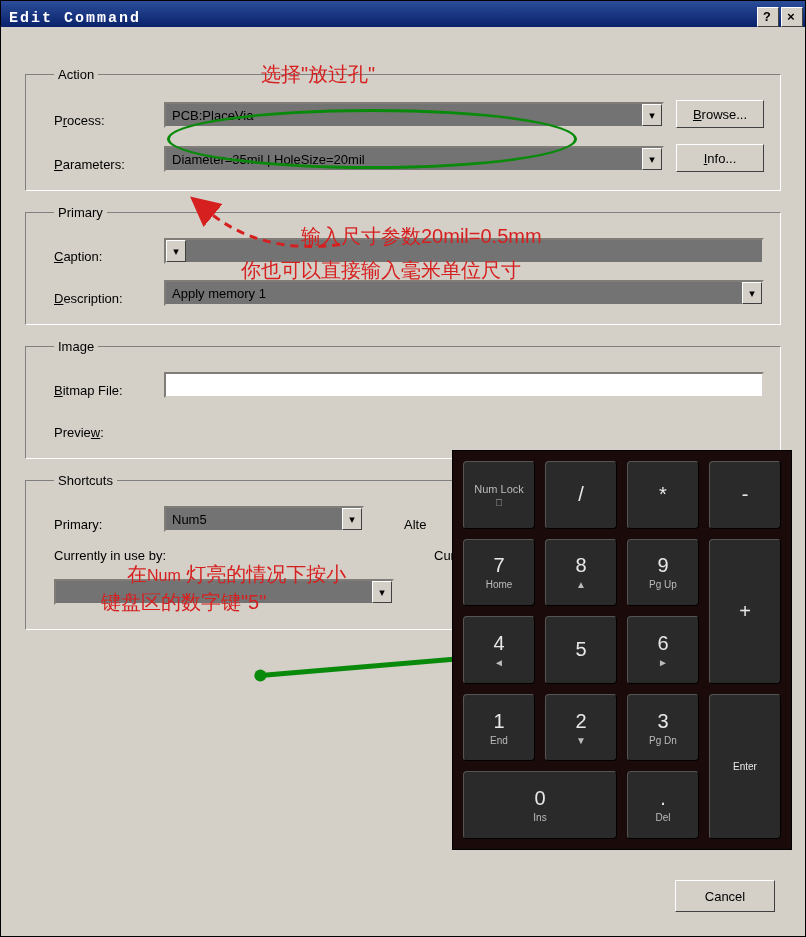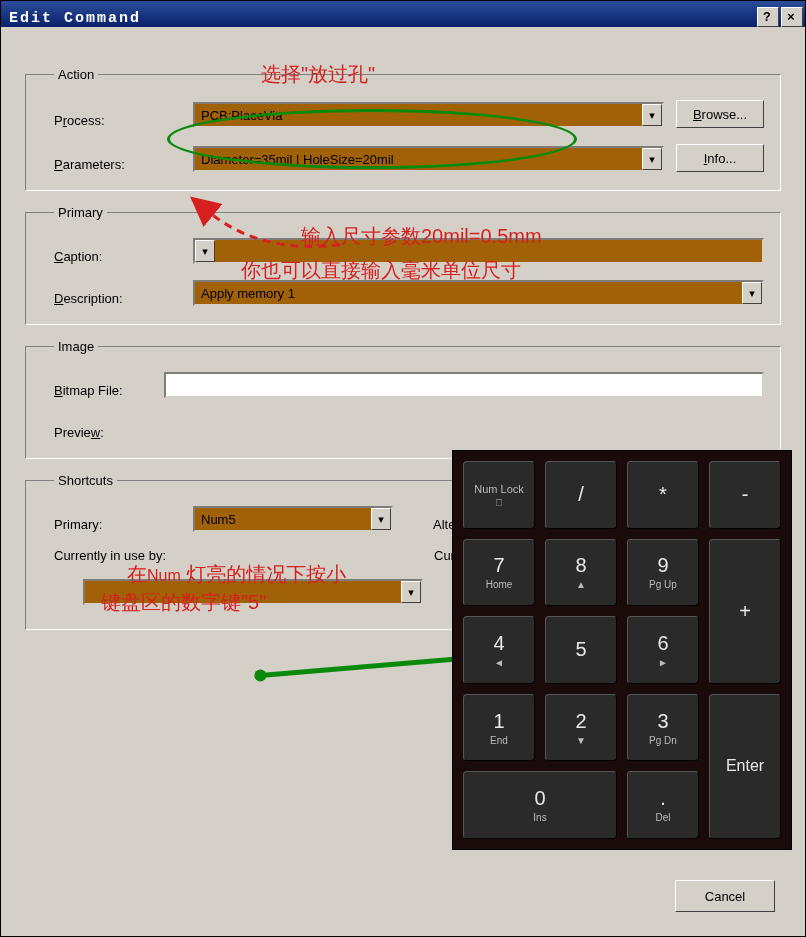--- a/index.html
+++ b/index.html
@@ -62,26 +62,25 @@
   .lbl {
     width:110px;
     text-align:left;
     padding-right:6px;
   }
   .underline { text-decoration: underline; }
   
   .combo {
     flex:1;
     height:26px;
-    background:#a16207;
+    background:#737373;
     border:2px inset #d4d0c8;
     display:flex;
     align-items:center;
     overflow:hidden;
-    margin-left:29px;
   }
   .combo .val {
     flex:1;
     padding:0 6px;
     white-space:nowrap;
     overflow:hidden;
   }
   .combo .arrow {
     width:20px; height:100%;
     background:#d4d0c8;
@@ -353,21 +352,21 @@
       </div>
     <div class="key">
         <span class="big">2</span>
         <span class="sml">▼</span>
       </div>
     <div class="key">
         <span class="big">3</span>
         <span class="sml">Pg Dn</span>
       </div>
     <div class="key tall">
-        <span style="font-size:16px;">Enter</span>
+        <span style="font-size:10px;">Enter</span>
       </div>
 
     <div class="key wide">
         <span class="big">0</span>
         <span class="sml">Ins</span>
       </div>
     <div class="key">
         <span class="big">.</span>
         <span class="sml">Del</span>
       </div>

